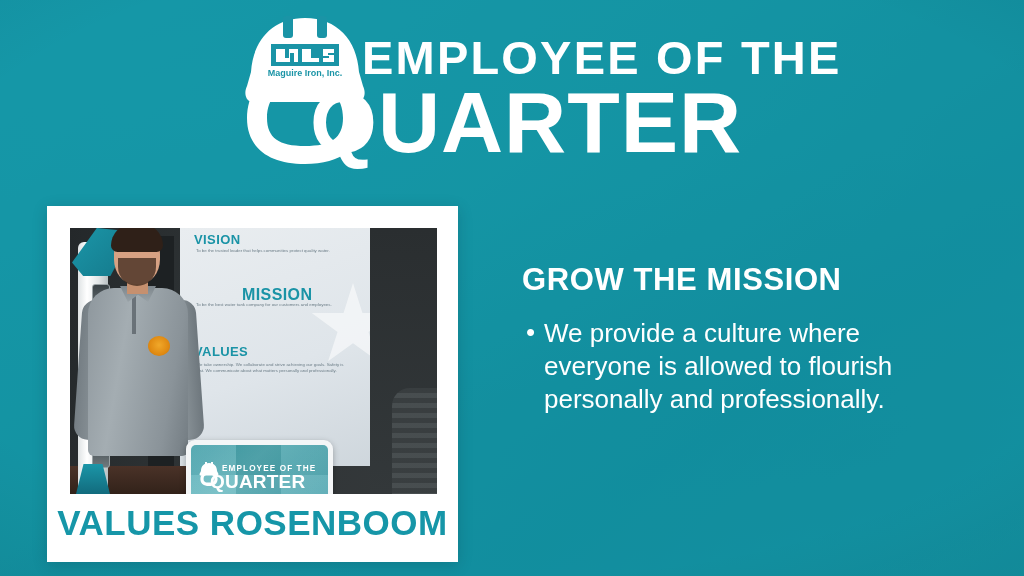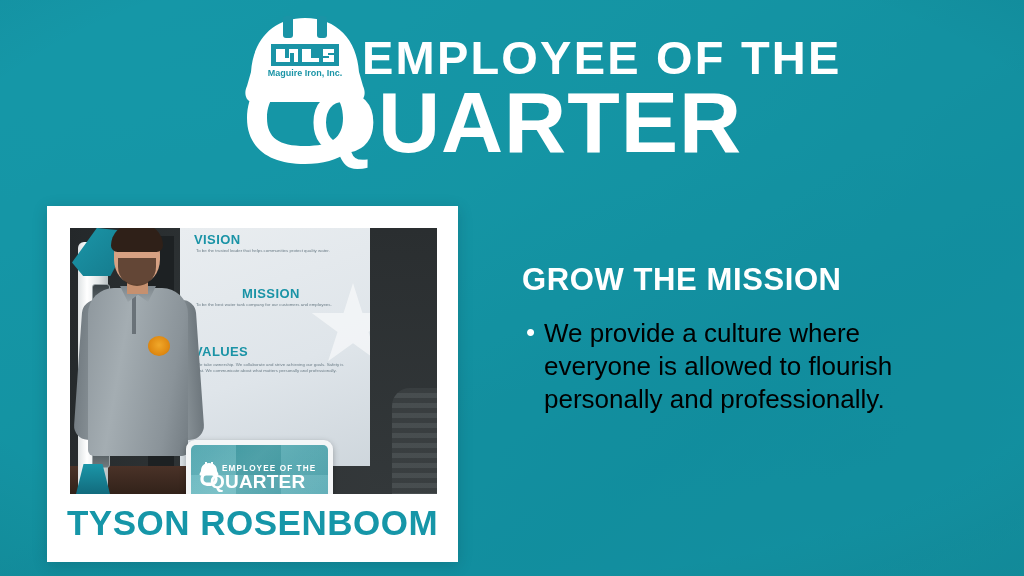--- a/index.html
+++ b/index.html
@@ -212,21 +212,21 @@
     font-size:31px; font-weight:bold; color:#ffffff;
     letter-spacing:.6px; white-space:nowrap;
   }
   .bullet-list { margin-top:19px; }
   .bullet-row { display:flex; align-items:flex-start; }
   .bullet-dot {
     width:22px; flex:0 0 22px; color:#ffffff; font-size:26px;
     line-height:31px; text-align:left; padding-left:4px;
   }
   .bullet-text {
-    color:#000000; font-size:26px; line-height:33px; max-width:372px;
+    color:#ffffff; font-size:26px; line-height:33px; max-width:372px;
   }
 </style>
 </head>
 <body>
 
 <div class="slide">
 
   <div class="bg-collage">
     <div class="bg-tile" style="left:-40px;  top:-30px;  width:300px; height:240px; background:linear-gradient(135deg,#2aa7b4,#0e7a8b);"></div>
     <div class="bg-tile" style="left:230px;  top:-50px;  width:320px; height:260px; background:linear-gradient(200deg,#1d99aa,#0b6f80);"></div>
@@ -294,21 +294,21 @@
   <div class="photo-card">
 
     <div class="photo-frame">
 
       <div class="ph ph-wall"></div>
 
       <div class="ph ph-banner">
         <div class="ph-banner-star"></div>
         <div class="ph-banner-txt" style="left:14px; top:4px;  font-size:13px;">VISION</div>
         <div class="ph-banner-sub" style="left:16px; top:20px;">To be the trusted leader that helps communities protect quality water.</div>
-        <div class="ph-banner-txt" style="left:14px; top:58px; font-size:13px;padding-left:48px;">MISSION</div>
+        <div class="ph-banner-txt" style="left:14px; top:58px; font-size:16px;padding-left:48px;">MISSION</div>
         <div class="ph-banner-sub" style="left:16px; top:74px;">To be the best water tank company for our customers and employees.</div>
         <div class="ph-banner-txt" style="left:14px; top:116px; font-size:13px;">VALUES</div>
         <div class="ph-banner-sub" style="left:16px; top:134px;">We take ownership. We collaborate and strive achieving our goals. Safety is first. We communicate about what matters personally and professionally.</div>
       </div>
 
       <div class="ph-experts">EXPERTS</div>
 
       <div class="ph ph-darkpanel"></div>
       <div class="ph ph-chairs"></div>
       <div class="ph ph-floor"></div>
@@ -344,21 +344,21 @@
               <path fill="#ffffff" d="M10 9 C4.6 9,1.4 12.6,1.4 17 C1.4 21.4,4.6 24,10 24 C15.4 24,18.6 21.4,18.6 17 C18.6 12.6,15.4 9,10 9 Z M10 12.6 C13.8 12.6,15.4 14.4,15.4 17 C15.4 19.6,13.8 20.6,10 20.6 C6.2 20.6,4.6 19.6,4.6 17 C4.6 14.4,6.2 12.6,10 12.6 Z"></path>
             </svg>
           </div>
           <div class="ph-plaque-t1">EMPLOYEE OF THE</div>
           <div class="ph-plaque-t2">QUARTER</div>
         </div>
       </div>
 
     </div>
 
-    <div class="caption-name">TYSON ROSENBOOM</div>
+    <div class="caption-name">VALUES ROSENBOOM</div>
   </div>
 
   <div class="right-col">
     <div class="value-head">GROW THE MISSION</div>
 
     <div class="bullet-list">
       <div class="bullet-row">
         <div class="bullet-dot">•</div>
         <div class="bullet-text">We provide a culture where everyone is allowed to flourish personally and professionally.</div>
       </div>

